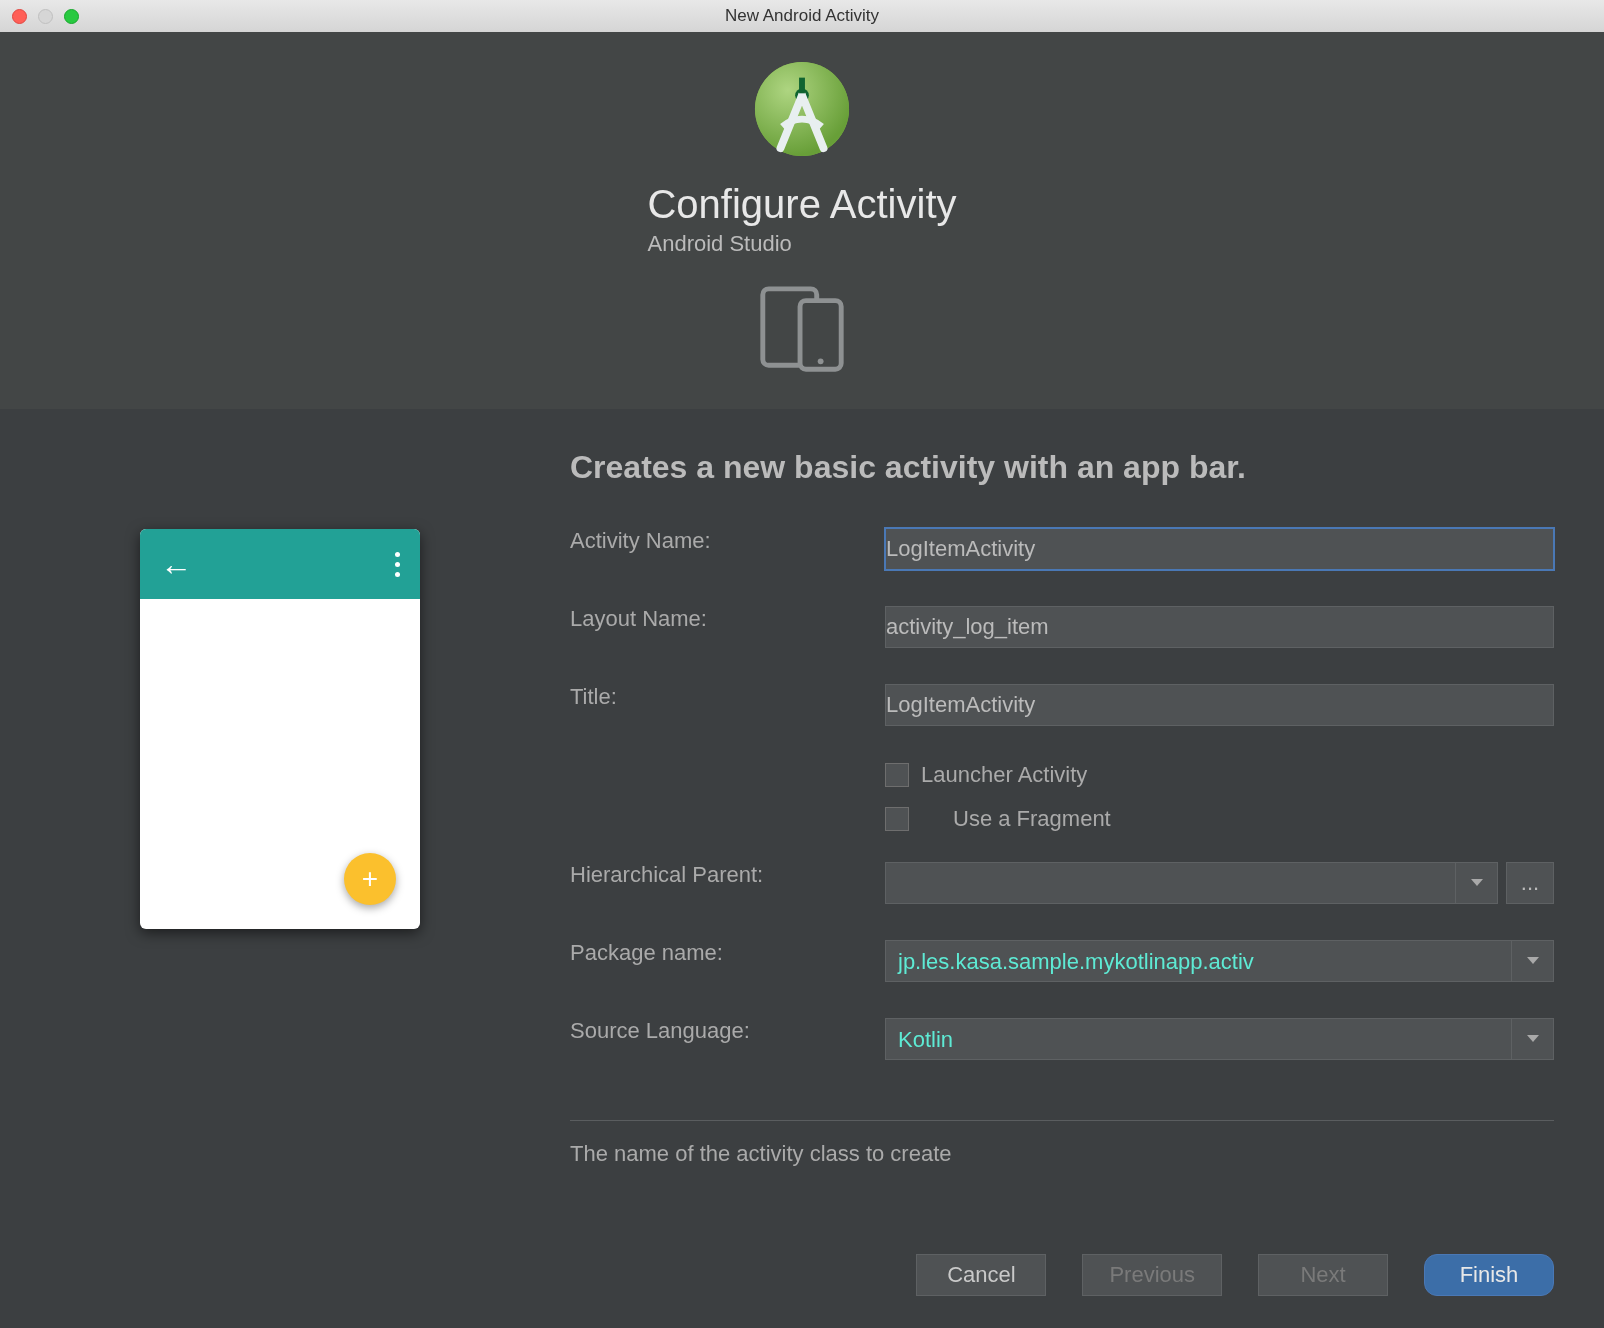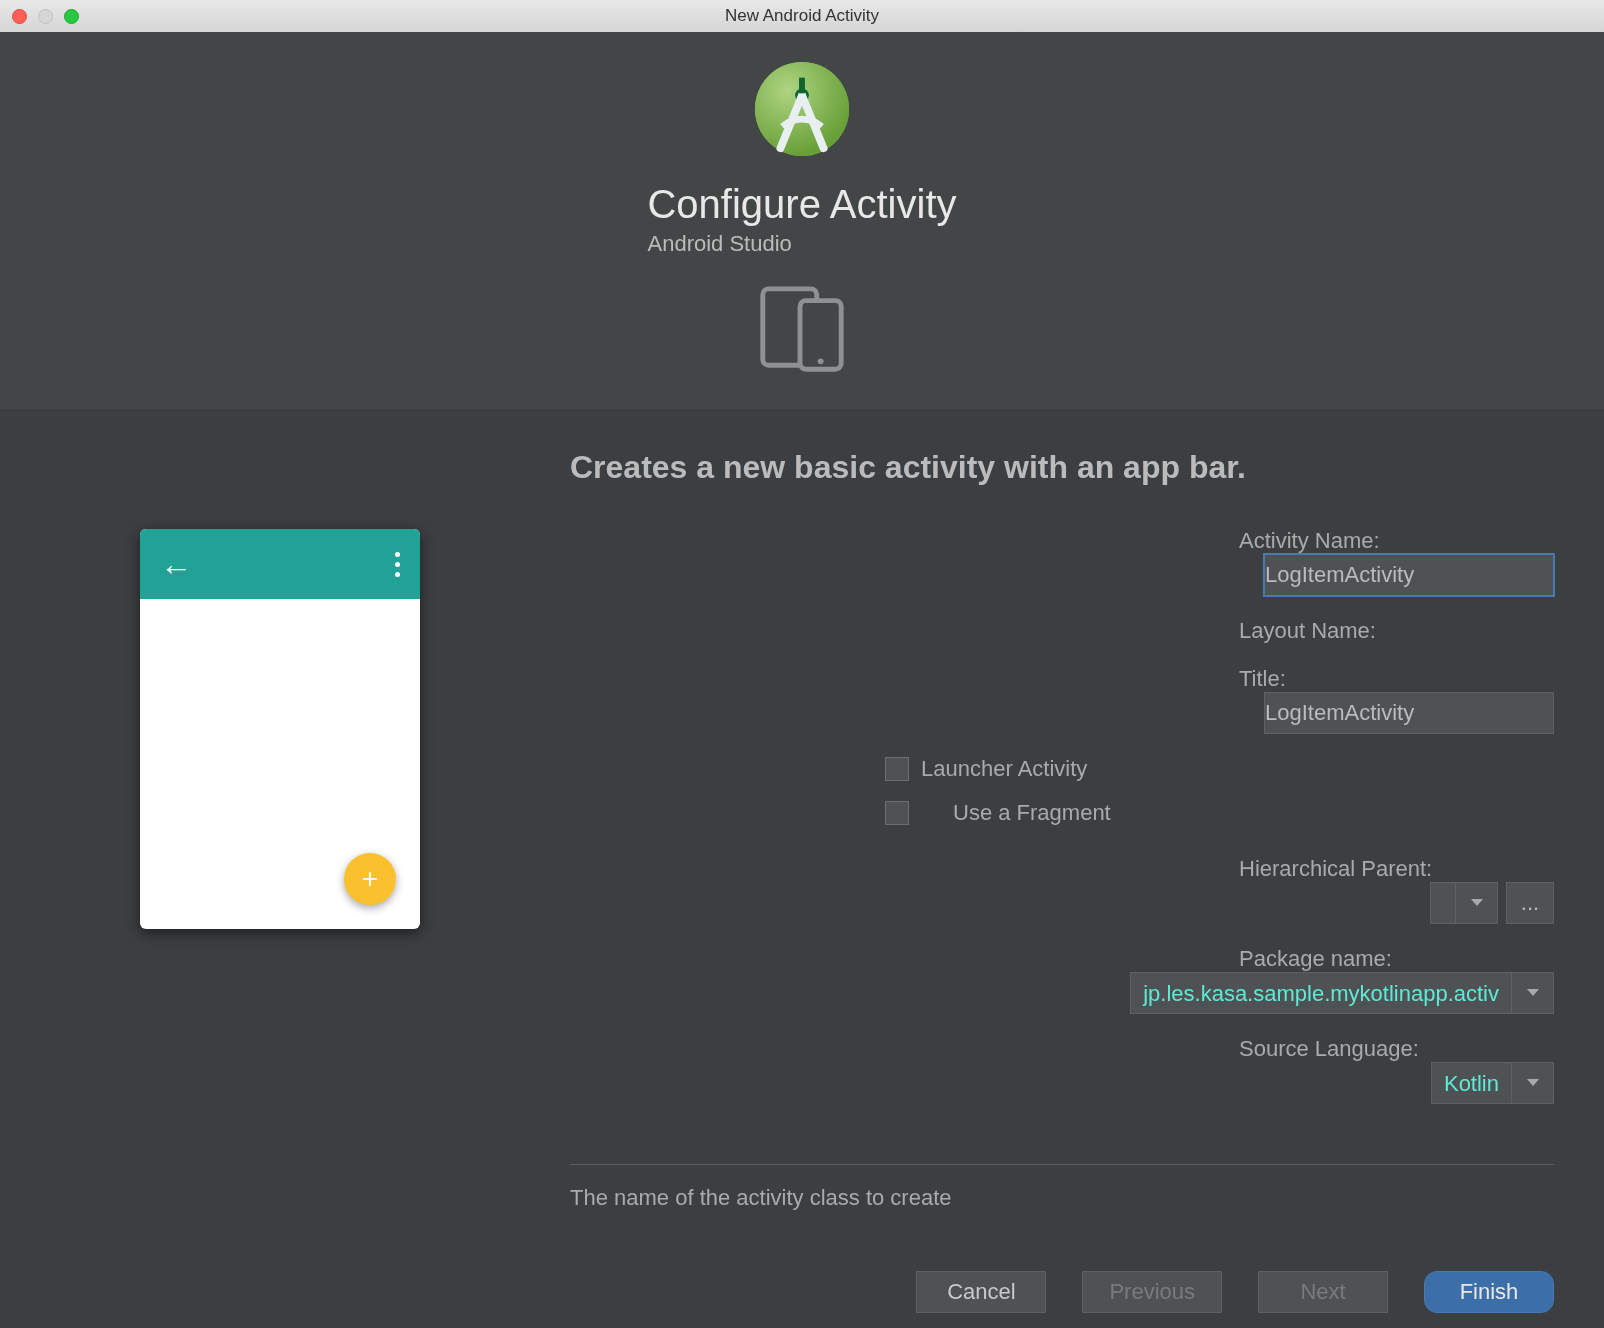--- a/index.html
+++ b/index.html
@@ -75,21 +75,21 @@
       position:absolute; right:24px; bottom:24px;
       width:52px; height:52px; border-radius:50%;
       background:#fbc02d;
       display:flex; align-items:center; justify-content:center;
       color:#fff; font-size:28px; font-weight:300;
       box-shadow: 0 3px 8px rgba(0,0,0,0.35);
     }
     .form-col { flex:1; }
     .section-title { color: #bbb; font-size: 32px; font-weight:600; margin-bottom: 42px; }
     .form-row {
-      display:flex; align-items:flex-end; margin-bottom: 22px; flex-direction: column;
+      display:flex; align-items:flex-start; margin-bottom: 36px;
     }
     .form-label {
       width: 315px; color:#aaa; font-size:22px;
     }
     .form-field { flex:1; display:flex; gap:8px; }
     .text-input {
       flex:1;
       background:#4f5254;
       border:1px solid #5e6163;
       color:#bbb;
@@ -197,20 +197,23 @@
 
       <div class="form-row">
         <div class="form-label">Activity Name:</div>
         <div class="form-field">
           <input class="text-input focused" value="LogItemActivity" style="">
         </div>
       </div>
 
       <div class="form-row">
         <div class="form-label">Layout Name:</div>
+        <div class="form-field">
+          <input class="text-input" value="activity_log_item" style="">
+        </div>
       </div>
 
       <div class="form-row">
         <div class="form-label">Title:</div>
         <div class="form-field">
           <input class="text-input" value="LogItemActivity" style="">
         </div>
       </div>
 
       <div class="checkbox-row">

